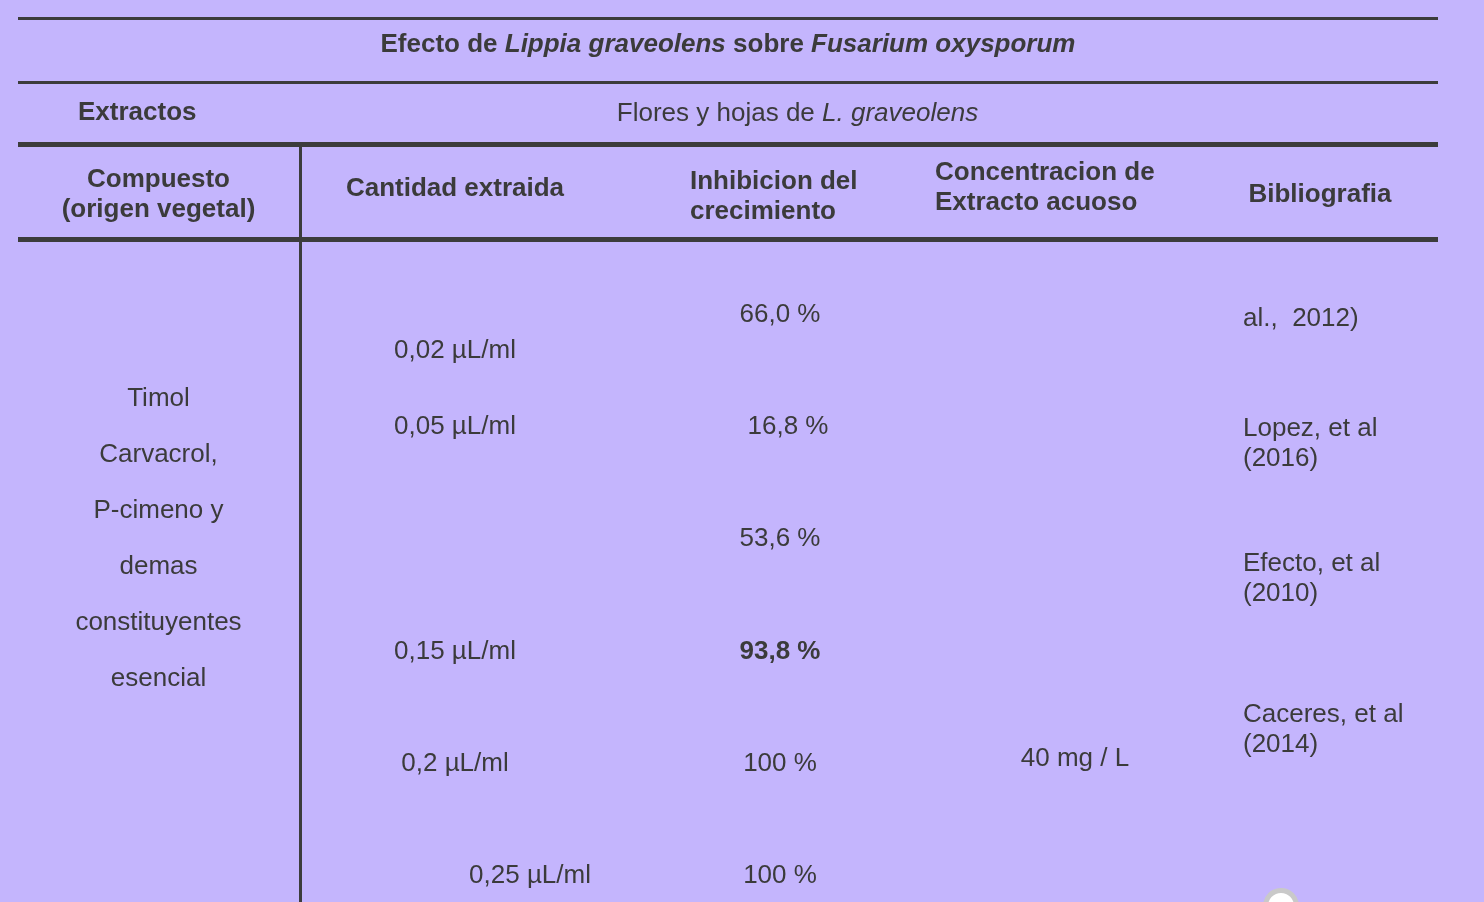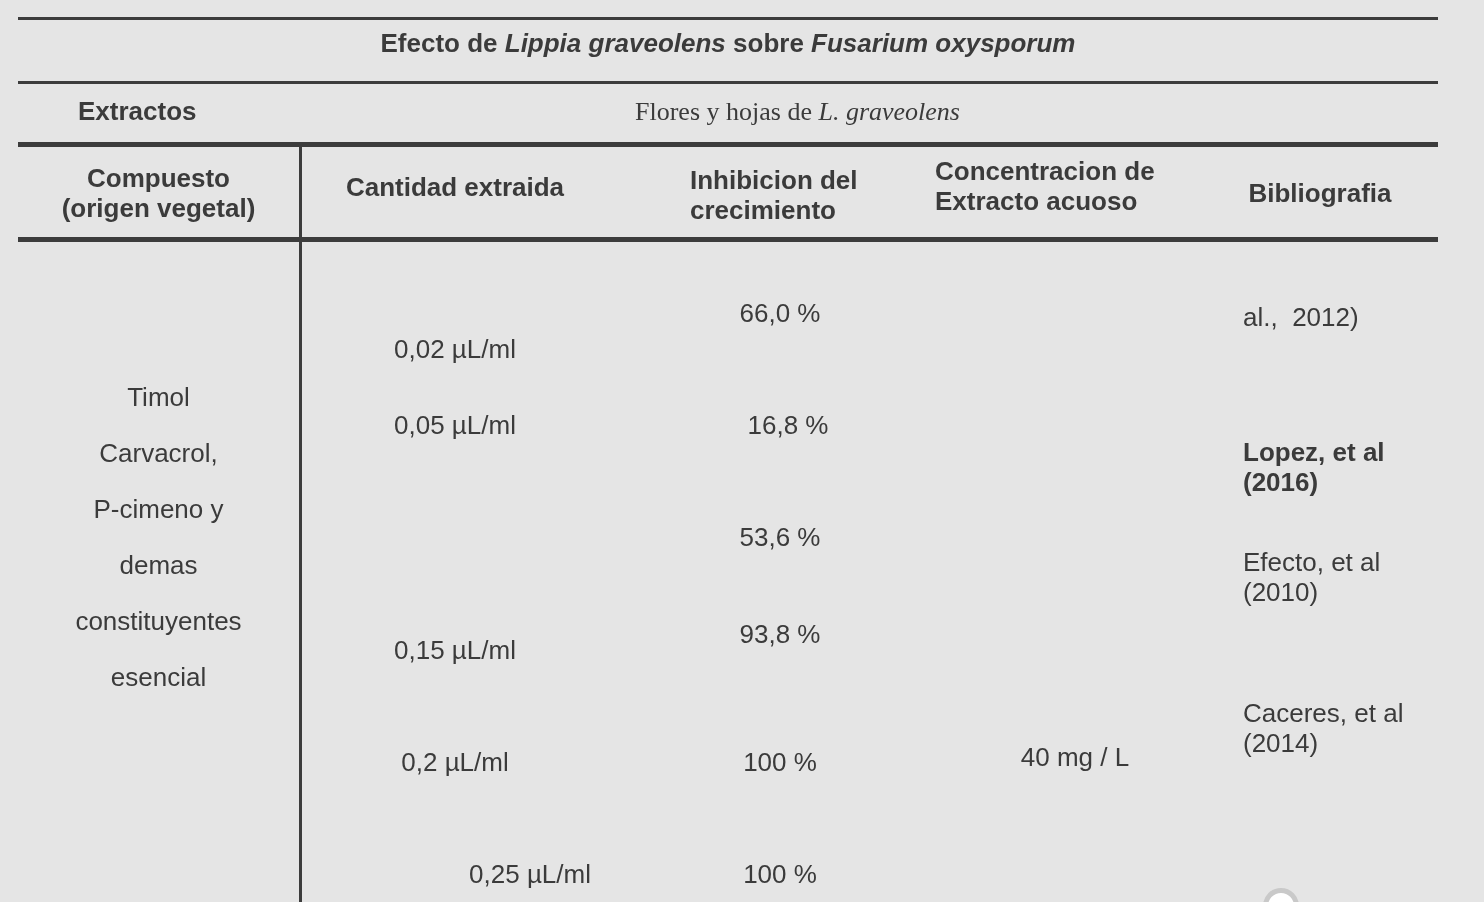--- a/index.html
+++ b/index.html
@@ -1,18 +1,18 @@
 <!DOCTYPE html>
 <html style="--text: #3b3b3b; --rule: #3c3c3c; --arc: #c9c9c9;"><head>
 <meta charset="utf-8">
 <style>
   html,body { margin:0; padding:0; background:#ffffff; }
   .page {
     position:relative; width:1484px; height:902px; overflow:hidden;
-    background:#e5e5e5; color:var(--text,#3b3b3b);
+    background:#c4b5fd; color:var(--text,#3b3b3b);
     font-family:"Liberation Sans","DejaVu Sans",sans-serif;
   }
   .rule { position:absolute; background:var(--rule,#3c3c3c); }
   .cell { position:absolute; font-size:26px; line-height:30px; white-space:nowrap; }
   .center { text-align:center; }
   .bold   { font-weight:bold; }
   .ital   { font-style:italic; }
   .compound-cell { line-height:56px; white-space:normal; }
   .bib    { white-space:pre-wrap; }
   .arc {
@@ -30,21 +30,21 @@
   <div class="rule" style="left:18px; top:142px; width:1420px; height:5px;"></div>
   <div class="rule" style="left:18px; top:237px; width:1420px; height:5px;"></div>
 
   <div class="rule" style="left:299px; top:142px; width:3px; height:760px;"></div>
 
   <div class="cell center bold" style="left:18px; top:28px; width:1420px;">
     <span>Efecto de </span><span class="ital">Lippia graveolens</span><span> sobre </span><span class="ital">Fusarium oxysporum</span>
   </div>
 
   <div class="cell bold" style="left:78px; top:96px;">Extractos</div>
-  <div class="cell center" style="left:305px; top:97px; width:985px;font-family:Liberation Serif, serif;">
+  <div class="cell center" style="left:305px; top:97px; width:985px;">
     <span>Flores y hojas de </span><span class="ital">L. graveolens</span>
   </div>
 
   <div class="cell center bold" style="left:18px; top:163px; width:281px;">
     <div>Compuesto</div>
     <div>(origen vegetal)</div>
   </div>
   <div class="cell center bold" style="left:305px; top:172px; width:300px;">Cantidad extraida</div>
   <div class="cell bold" style="left:690px; top:165px;">
     <div>Inhibicion del</div>
@@ -67,30 +67,30 @@
 
   <div class="cell center" style="left:305px; top:298px; width:300px;margin-top:36px;">0,02 µL/ml</div>
   <div class="cell center" style="left:305px; top:410px; width:300px;">0,05 µL/ml</div>
   <div class="cell center" style="left:305px; top:635px; width:300px;">0,15 µL/ml</div>
   <div class="cell center" style="left:305px; top:747px; width:300px;">0,2 µL/ml</div>
   <div class="cell center" style="left:291px; top:859px; width:300px;text-align:right;">0,25 µL/ml</div>
 
   <div class="cell center" style="left:640px; top:298px; width:280px;">66,0 %</div>
   <div class="cell center" style="left:648px; top:410px; width:280px;">16,8 %</div>
   <div class="cell center" style="left:640px; top:522px; width:280px;">53,6 %</div>
-  <div class="cell center" style="left:640px; top:619px; width:280px;">93,8 %</div>
+  <div class="cell center" style="left:640px; top:635px; width:280px;font-weight:bold;">93,8 %</div>
   <div class="cell center" style="left:640px; top:747px; width:280px;">100 %</div>
   <div class="cell center" style="left:640px; top:859px; width:280px;">100 %</div>
 
   <div class="cell center" style="left:935px; top:742px; width:280px;">40 mg / L</div>
 
   <div class="cell bib" style="left:1243px; top:302px; width:196px; white-space:normal;">
     <div class="bib">al.,  2012)</div>
   </div>
-  <div class="cell" style="left:1243px; top:437px; width:196px;font-weight:bold;">
+  <div class="cell" style="left:1243px; top:412px; width:196px;">
     <div>Lopez, et al</div>
     <div>(2016)</div>
   </div>
   <div class="cell" style="left:1243px; top:547px; width:196px;">
     <div>Efecto, et al</div>
     <div>(2010)</div>
   </div>
   <div class="cell" style="left:1243px; top:698px; width:196px;">
     <div>Caceres, et al</div>
     <div>(2014)</div>

